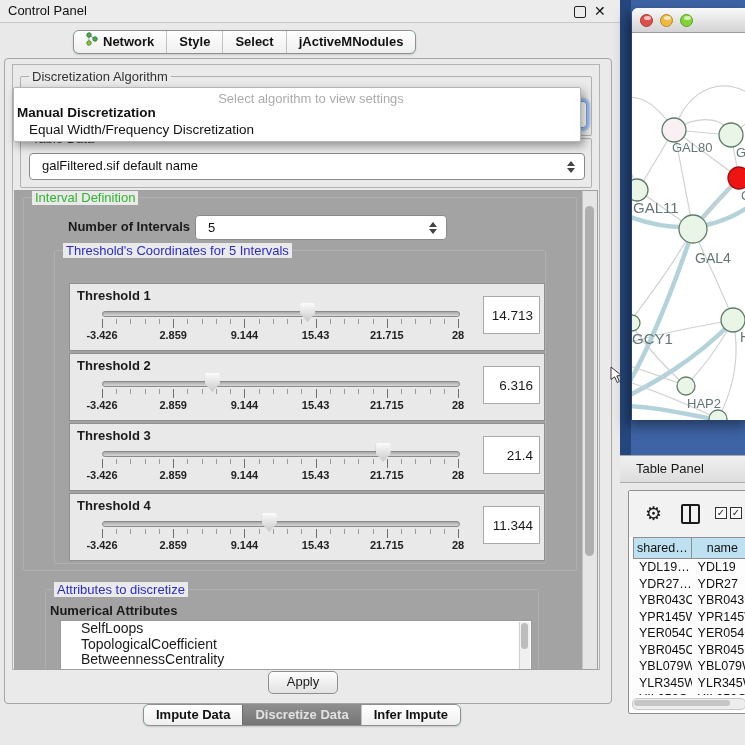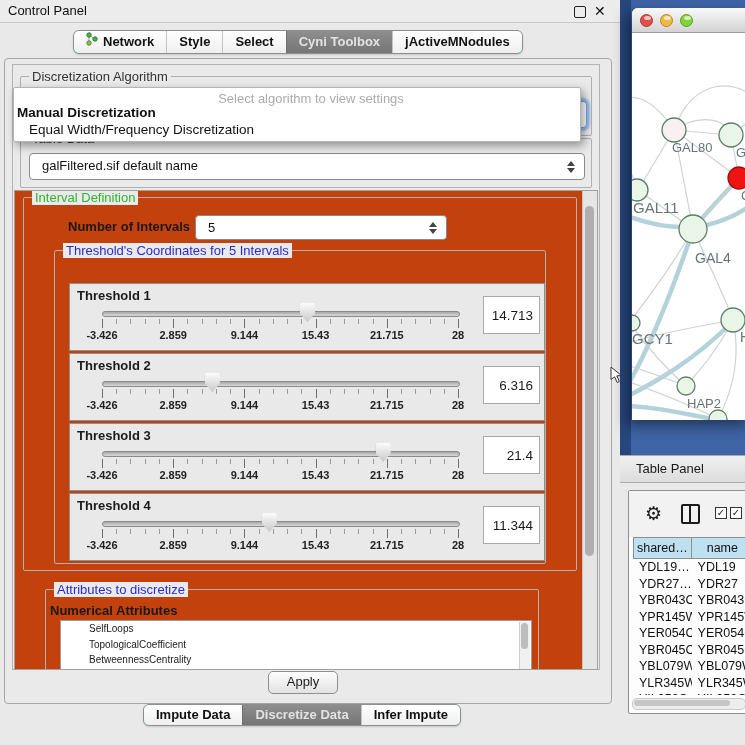--- a/index.html
+++ b/index.html
@@ -40,21 +40,21 @@
   .updown .down{width:0;height:0;border-left:4px solid transparent;border-right:4px solid transparent;border-top:5px solid #444;}
   .focus-ring{box-shadow:0 0 2px 3px rgba(110,160,230,.65);border-color:#6FA0DF !important;}
 
   
   .popup{left:13px;top:87px;width:566px;height:53px;background:#FFF;border:1px solid #B5B5B5;border-radius:2px;
          box-shadow:3px 4px 10px rgba(0,0,0,.38);z-index:50;}
   .popup-hint{position:absolute;left:0;right:0;top:3px;text-align:center;color:#ABABAB;font-size:13px;padding-left:28px;}
   .popup-opt{position:absolute;left:3px;right:3px;height:16px;font-size:13.5px;line-height:16px;color:#111;white-space:nowrap;}
 
   
-  .scrollpanel{left:14px;top:190px;width:582px;height:478px;border:1px solid #A0A0A0;background:#c2410c;overflow:hidden;}
+  .scrollpanel{left:14px;top:190px;width:582px;height:478px;border:1px solid #A0A0A0;background:#a3a3a3;overflow:hidden;}
   .vscroll{position:absolute;right:0;top:0;bottom:0;width:14px;background:#E5E5E5;border-left:1px solid #C4C4C4;}
   .vscroll .thumb{position:absolute;left:2px;width:9px;background:#AFAFAF;border-radius:5px;}
 
   
   .th-row{position:absolute;border:1px solid #8F8F8F;background:#E9E9E9;}
   .th-label{position:absolute;left:7px;top:4px;font-weight:bold;font-size:13px;}
   .track{position:absolute;left:32px;top:27px;width:356px;height:4px;border:1px solid #8A8A8A;border-radius:3px;
          background:linear-gradient(#A8A8A8,#D9D9D9);}
   .thumb-slider{position:absolute;top:19px;width:15px;height:19px;background:linear-gradient(#FCFCFC,#C8C8C8);
          clip-path:polygon(8% 0,92% 0,100% 10%,100% 55%,50% 100%,0 55%,0 10%);filter:drop-shadow(0 0 1px #777);}
@@ -62,21 +62,21 @@
          background-image:repeating-linear-gradient(90deg,#6F6F6F 0 1px,transparent 1px 71.2px),
                           repeating-linear-gradient(90deg,#9A9A9A 0 1px,transparent 1px 14.24px);
          background-size:357px 9px,357px 5px;background-repeat:no-repeat;}
   .tick-label{position:absolute;top:45px;transform:translateX(-50%);font-size:11px;font-weight:bold;color:#222;white-space:nowrap;}
   .value-box{position:absolute;left:413px;top:12px;width:57px;height:38px;background:#FFF;border:1px solid #A9A9A9;
              font-size:13.5px;line-height:38px;text-align:right;padding-right:6px;box-sizing:border-box;}
 
   
   .attr-label{position:absolute;left:4px;top:13px;font-weight:bold;font-size:13px;}
   .attr-list{position:absolute;left:14px;top:30px;width:470px;height:52px;background:#FFF;border:1px solid #9A9A9A;overflow:hidden;}
-  .attr-item{padding-left:28px;font-size:10px;height:15.5px;line-height:15.5px;white-space:nowrap;}
+  .attr-item{padding-left:20px;font-size:14px;height:15.5px;line-height:15.5px;white-space:nowrap;}
   .list-scroll{position:absolute;right:1px;top:1px;bottom:1px;width:10px;background:#F0F0F0;border-left:1px solid #CFCFCF;}
   .list-scroll .thumb{position:absolute;left:1px;top:1px;width:7px;height:26px;background:#BDBDBD;border-radius:4px;}
 
   .apply-btn{left:268px;top:671px;width:68px;height:21px;background:linear-gradient(#FDFDFD,#E2E2E2);
              border:1px solid #8F8F8F;border-radius:5px;text-align:center;line-height:20px;font-size:13px;}
 
   
   .canvas-blue{left:620px;top:0;width:125px;height:455px;background:#3E64A6;}
   .canvas-dark{left:620px;top:0;width:11px;height:455px;background:#26477E;}
   .net-window{left:632px;top:8px;width:120px;height:412px;background:#FFF;border-radius:6px 0 0 0;
@@ -136,23 +136,20 @@
               <circle cx="3" cy="11" r="2.2" fill="#8BC34A" stroke="#558B2F"></circle>
               <circle cx="9" cy="7" r="2.2" fill="#4CAF50" stroke="#2E7D32"></circle>
             </svg></span>
           <span>Network</span>
         </div>
         <div class="seg">
           <span>Style</span>
         </div>
         <div class="seg">
           <span>Select</span>
-        </div>
-        <div class="seg selected">
-          <span>Cyni Toolbox</span>
         </div>
         <div class="seg">
           <span>jActiveMNodules</span>
         </div>
       </div>
   </div>
 
   <div class="abs outer-panel"></div>
   <div class="abs inner-panel"></div>
 

